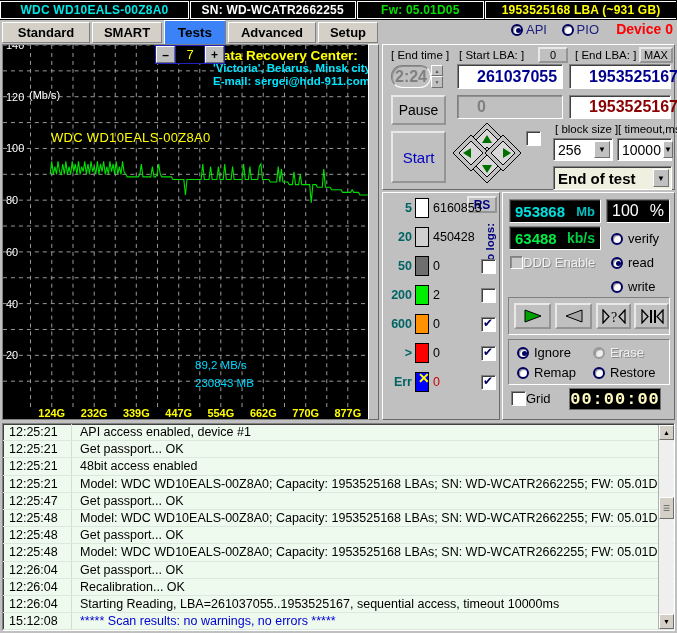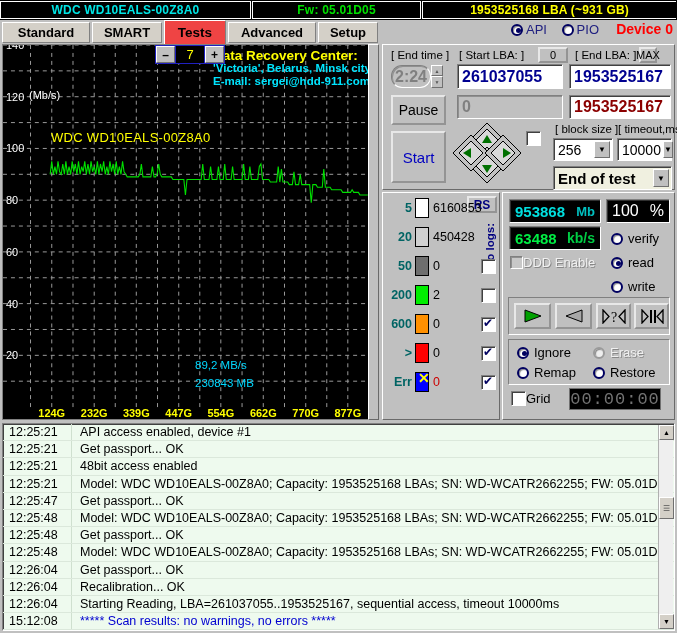--- a/index.html
+++ b/index.html
@@ -35,21 +35,21 @@
   }
   .tab {
     position: absolute; top: 2px; height: 21px;
     background: #d4d0c8;
     border: 1px solid #ffffff; border-right-color: #808080; border-bottom-color: #808080;
     display: flex; align-items: center; justify-content: center;
     font-size: 13px; font-weight: bold; color: #000; padding: 0 6px;
     cursor: default;
   }
   .tab.active {
-    top: 0px; height: 24px; background: #ef4444;
+    top: 0px; height: 24px; background: #3b82f6;
     border-bottom: none; z-index: 3; font-size: 13.5px;
   }
   .radtop { position: absolute; top: 2px; display: flex; align-items: center; gap: 3px;
             font-size: 13px; color: #202080; }
   .devlabel { position: absolute; top: 1px; right: 4px; color: #ff0000;
               font-weight: bold; font-size: 14px; }
 
   
   .radio { width: 12px; height: 12px; border-radius: 50%; background: #fff;
            border: 2px solid #000060; box-shadow: inset 1px 1px 1px #888;
@@ -97,21 +97,21 @@
   
   .panel { position: absolute; background: #c0c0c0;
            border: 1px solid #ffffff; border-right-color: #6a6a6a; border-bottom-color: #6a6a6a; }
   .grp { position:absolute; border: 1px solid #808080; border-right-color:#fff;
          border-bottom-color:#fff; }
 
   .caplabel { position: absolute; font-size: 11.5px; color: #000; white-space: nowrap; }
   .txtbox { position: absolute; background: #fff; border: 1px solid #808080;
             border-right-color: #fff; border-bottom-color: #fff;
             box-shadow: inset 1px 1px 0 #404040;
-            display: flex; align-items: center; padding-left: 4px;
+            display: flex; align-items: center; padding-left: 19px;
             font-size: 16px; font-weight: bold; font-family: "Liberation Sans", sans-serif; }
   .txtbox.blue { color: #000090; }
   .txtbox.dred { color: #8b0000; }
   .txtbox.gray { background: #c0c0c0; color: #808080; box-shadow: inset 1px 1px 0 #909090; }
   .btn { position: absolute; background: #c0c0c0; border: 2px outset #e8e8e8;
          display: flex; align-items: center; justify-content: center;
          font-size: 12px; color: #000; cursor: default; }
   .btn.sm { font-size: 11px; }
 
   .ledbox { position: absolute; background: #000; border: 1px solid #808080;
@@ -164,20 +164,21 @@
              border: 1px solid #fff; border-right-color: #707070; border-bottom-color: #707070;
              display:flex; align-items:center; justify-content:center; font-size:8px; color:#555; }
 </style>
 </head>
 <body>
 
 <div id="app">
 
   <div class="titlebar">
     <div class="tb-cell tb-model">WDC WD10EALS-00Z8A0</div>
+    <div class="tb-cell tb-sn">SN: WD-WCATR2662255</div>
     <div class="tb-cell tb-fw">Fw: 05.01D05</div>
     <div class="tb-cell tb-cap">1953525168 LBA (~931 GB)</div>
   </div>
 
   <div class="tabstrip">
     <div class="tab" style="left:2px;width:88px;">Standard</div>
     <div class="tab" style="left:92px;width:70px;">SMART</div>
     <div class="tab active" style="left:164px;width:62px;">Tests</div>
     <div class="tab" style="left:228px;width:88px;">Advanced</div>
     <div class="tab" style="left:318px;width:60px;">Setup</div>
@@ -263,21 +264,21 @@
   </div>
 
   <div class="chart-scroll"></div>
 
   <div class="panel" style="left:382px;top:44px;width:293px;height:146px;">
 
     <div class="caplabel" style="left:8px;top:4px;">[ End time ]</div>
     <div class="caplabel" style="left:76px;top:4px;">[ Start LBA: ]</div>
     <div class="btn sm" style="left:155px;top:2px;width:30px;height:16px;">0</div>
     <div class="caplabel" style="left:192px;top:4px;">[ End LBA: ]</div>
-    <div class="btn sm" style="left:256px;top:2px;width:18px;height:16px;">MAX</div>
+    <div class="btn sm" style="left:256px;top:2px;width:34px;height:16px;">MAX</div>
 
     <div class="txtbox gray" style="left:8px;top:20px;width:40px;height:23px;justify-content:center;padding-left:0;border-radius:11px;">2:24</div>
     <div style="position:absolute;left:48px;top:20px;width:12px;height:23px;">
       <div style="height:11px;background:#c0c0c0;border:1px solid #fff;border-right-color:#707070;border-bottom-color:#707070;display:flex;align-items:center;justify-content:center;font-size:5px;color:#555;">▲</div>
       <div style="height:12px;background:#c0c0c0;border:1px solid #fff;border-right-color:#707070;border-bottom-color:#707070;display:flex;align-items:center;justify-content:center;font-size:5px;color:#555;">▼</div>
     </div>
 
     <div class="txtbox blue" style="left:74px;top:19px;width:106px;height:25px;">261037055</div>
     <div class="txtbox blue" style="left:186px;top:19px;width:102px;height:25px;">1953525167</div>
 
@@ -452,21 +453,21 @@
     </div>
     <div class="radrow" style="left:90px;top:172px;">
       <span class="radio"></span>
       <span class="radlbl">Restore</span>
     </div>
 
     <div style="position:absolute;left:8px;top:198px;display:flex;align-items:flex-start;gap:0;">
       <span class="cbx" style="width:15px;height:15px;"></span>
       <span class="radlbl">Grid</span>
     </div>
-    <div style="position:absolute;left:66px;top:195px;width:92px;height:22px;background:#000;border:1px solid #707070;display:flex;align-items:center;justify-content:center;color:#737373;font-size:17px;font-weight:normal;letter-spacing:1px;font-family:'Liberation Mono',monospace;">00:00:00</div>
+    <div style="position:absolute;left:66px;top:195px;width:92px;height:22px;background:#000;border:1px solid #707070;display:flex;align-items:center;justify-content:center;color:#fef9c3;font-size:17px;font-weight:bold;letter-spacing:1px;font-family:'Liberation Mono',monospace;">00:00:00</div>
   </div>
 
   <div class="logwrap">
     <div id="logrows">
         <div class="logrow">
           <div class="logtime">12:25:21</div>
           <div class="logsep"></div>
           <div class="logmsg">API access enabled, device #1</div>
         </div>
         <div class="logrow">

